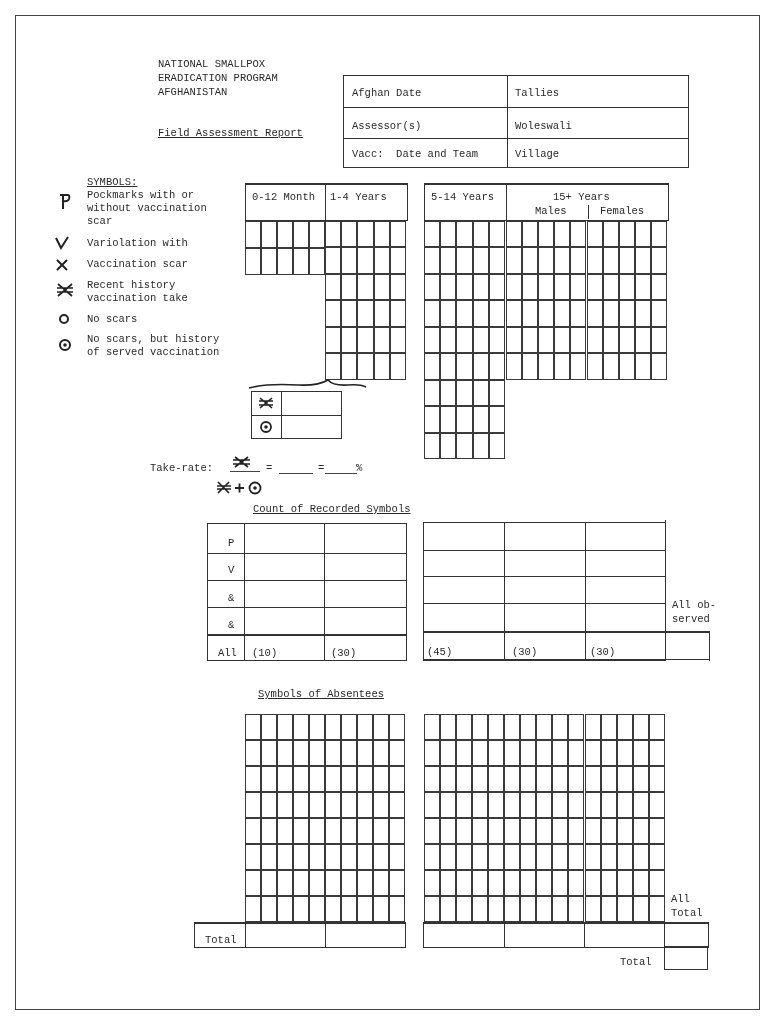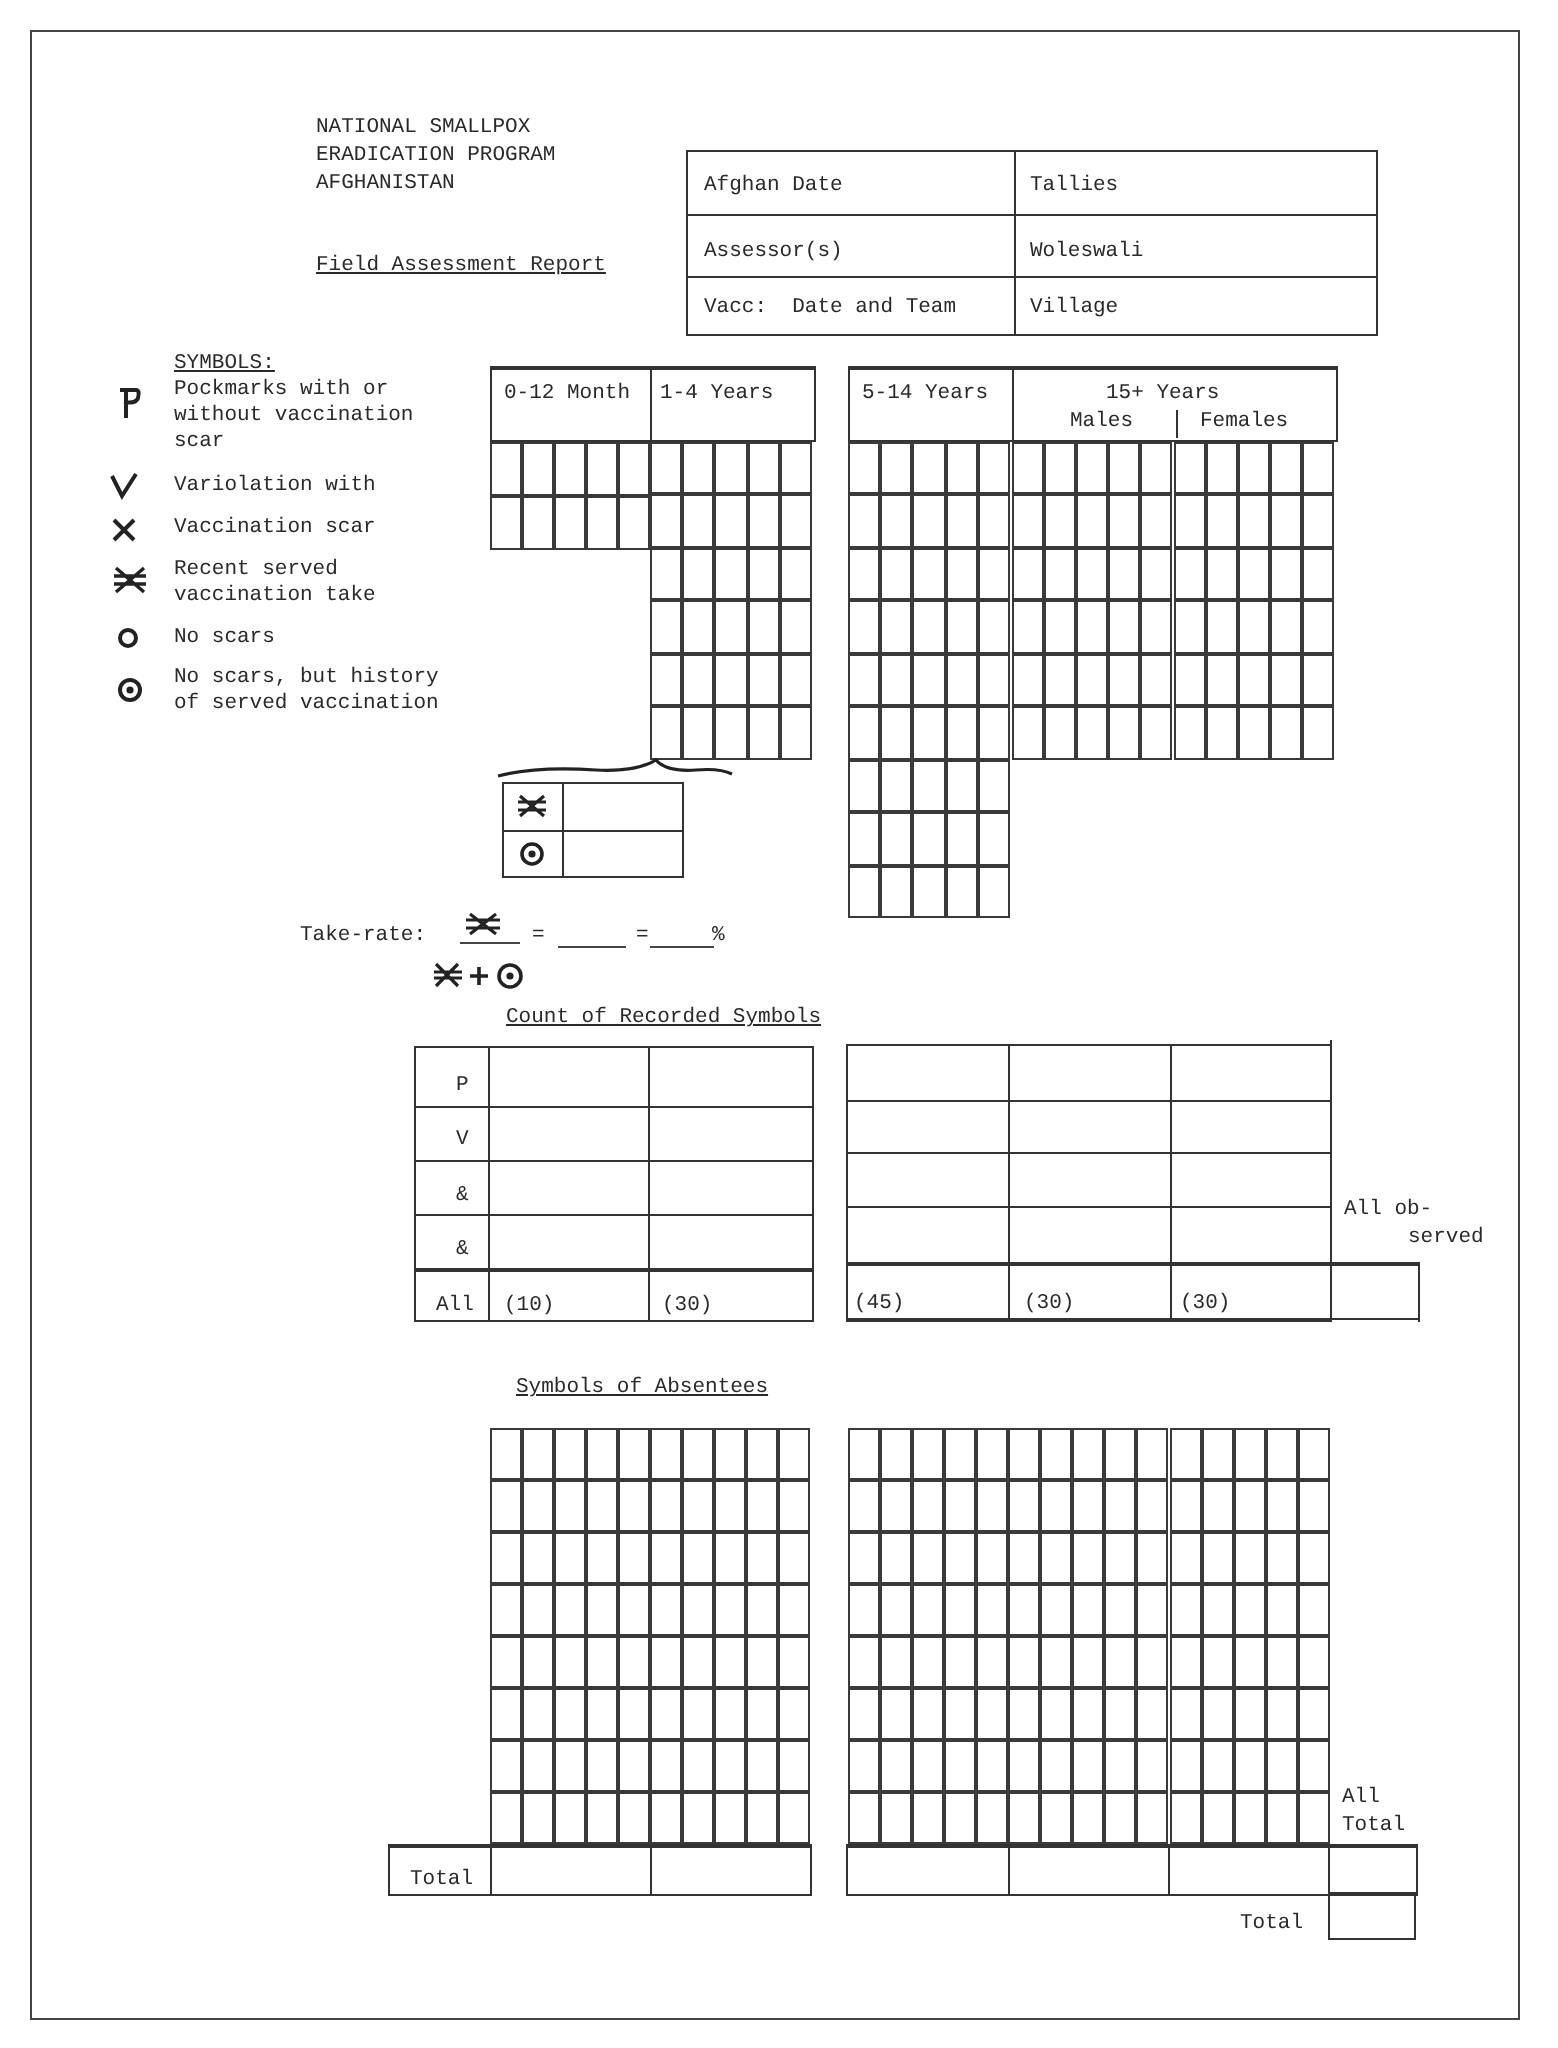--- a/index.html
+++ b/index.html
@@ -52,21 +52,21 @@
 <div class="abs t" style="left:87px;top:237px;">Variolation with</div>
 
 <svg style="left:56px;top:259px;" width="12" height="12">
   <path d="M1 1 L11 11 M11 1 L1 11" stroke="#222" stroke-width="2" fill="none"></path>
 </svg>
 <div class="abs t" style="left:87px;top:258px;">Vaccination scar</div>
 
 <svg style="left:56px;top:282px;" width="18" height="16">
   <path d="M2 2 L16 14 M16 2 L2 14 M1 6 L17 6 M1 10 L17 10" stroke="#222" stroke-width="1.7" fill="none"></path>
 </svg>
-<div class="abs t" style="left:87px;top:279px;">Recent served</div>
+<div class="abs t" style="left:87px;top:279px;">Recent history</div>
 <div class="abs t" style="left:87px;top:292px;">vaccination take</div>
 
 <svg style="left:59px;top:313px;" width="12" height="12">
   <circle cx="5" cy="6" r="4" stroke="#222" stroke-width="2" fill="none"></circle>
 </svg>
 <div class="abs t" style="left:87px;top:313px;">No scars</div>
 
 <svg style="left:59px;top:338px;" width="14" height="14">
   <circle cx="6" cy="7" r="5" stroke="#222" stroke-width="2" fill="none"></circle>
   <circle cx="6" cy="7" r="1.8" fill="#222"></circle>
@@ -294,21 +294,21 @@
 <div class="hl" style="left:423px;top:550px;width:243px;"></div>
 <div class="hl" style="left:423px;top:576px;width:243px;"></div>
 <div class="hl" style="left:423px;top:603px;width:243px;"></div>
 <div class="hl" style="left:423px;top:631px;width:287px;border-top:2px solid #333;"></div>
 <div class="vl" style="left:709px;top:631px;height:30px;"></div>
 <div class="hl" style="left:423px;top:659px;width:287px;border-top:1.5px solid #333;"></div>
 <div class="abs t" style="left:427px;top:646px;">(45)</div>
 <div class="abs t" style="left:512px;top:646px;">(30)</div>
 <div class="abs t" style="left:590px;top:646px;">(30)</div>
 <div class="abs t" style="left:672px;top:599px;">All ob-</div>
-<div class="abs t" style="left:672px;top:613px;margin-left:32px;">served</div>
+<div class="abs t" style="left:672px;top:613px;">served</div>
 <div class="abs" style="left:667px;top:633px;width:41px;height:25px;"></div>
 
 <div class="abs t u" style="left:258px;top:688px;">Symbols of Absentees</div>
 <div id="absLeft">
     <div class="abs" style="left:245px;top:714px;width:16.1px;height:26px;border:1px solid #3a3a3a;box-sizing:border-box;margin-left:-0.5px;margin-top:-0.5px;"></div>
     <div class="abs" style="left:261.1px;top:714px;width:16.1px;height:26px;border:1px solid #3a3a3a;box-sizing:border-box;margin-left:-0.5px;margin-top:-0.5px;"></div>
     <div class="abs" style="left:277.2px;top:714px;width:16.1px;height:26px;border:1px solid #3a3a3a;box-sizing:border-box;margin-left:-0.5px;margin-top:-0.5px;"></div>
     <div class="abs" style="left:293.3px;top:714px;width:16.1px;height:26px;border:1px solid #3a3a3a;box-sizing:border-box;margin-left:-0.5px;margin-top:-0.5px;"></div>
     <div class="abs" style="left:309.4px;top:714px;width:16.1px;height:26px;border:1px solid #3a3a3a;box-sizing:border-box;margin-left:-0.5px;margin-top:-0.5px;"></div>
     <div class="abs" style="left:325.5px;top:714px;width:16.1px;height:26px;border:1px solid #3a3a3a;box-sizing:border-box;margin-left:-0.5px;margin-top:-0.5px;"></div>

